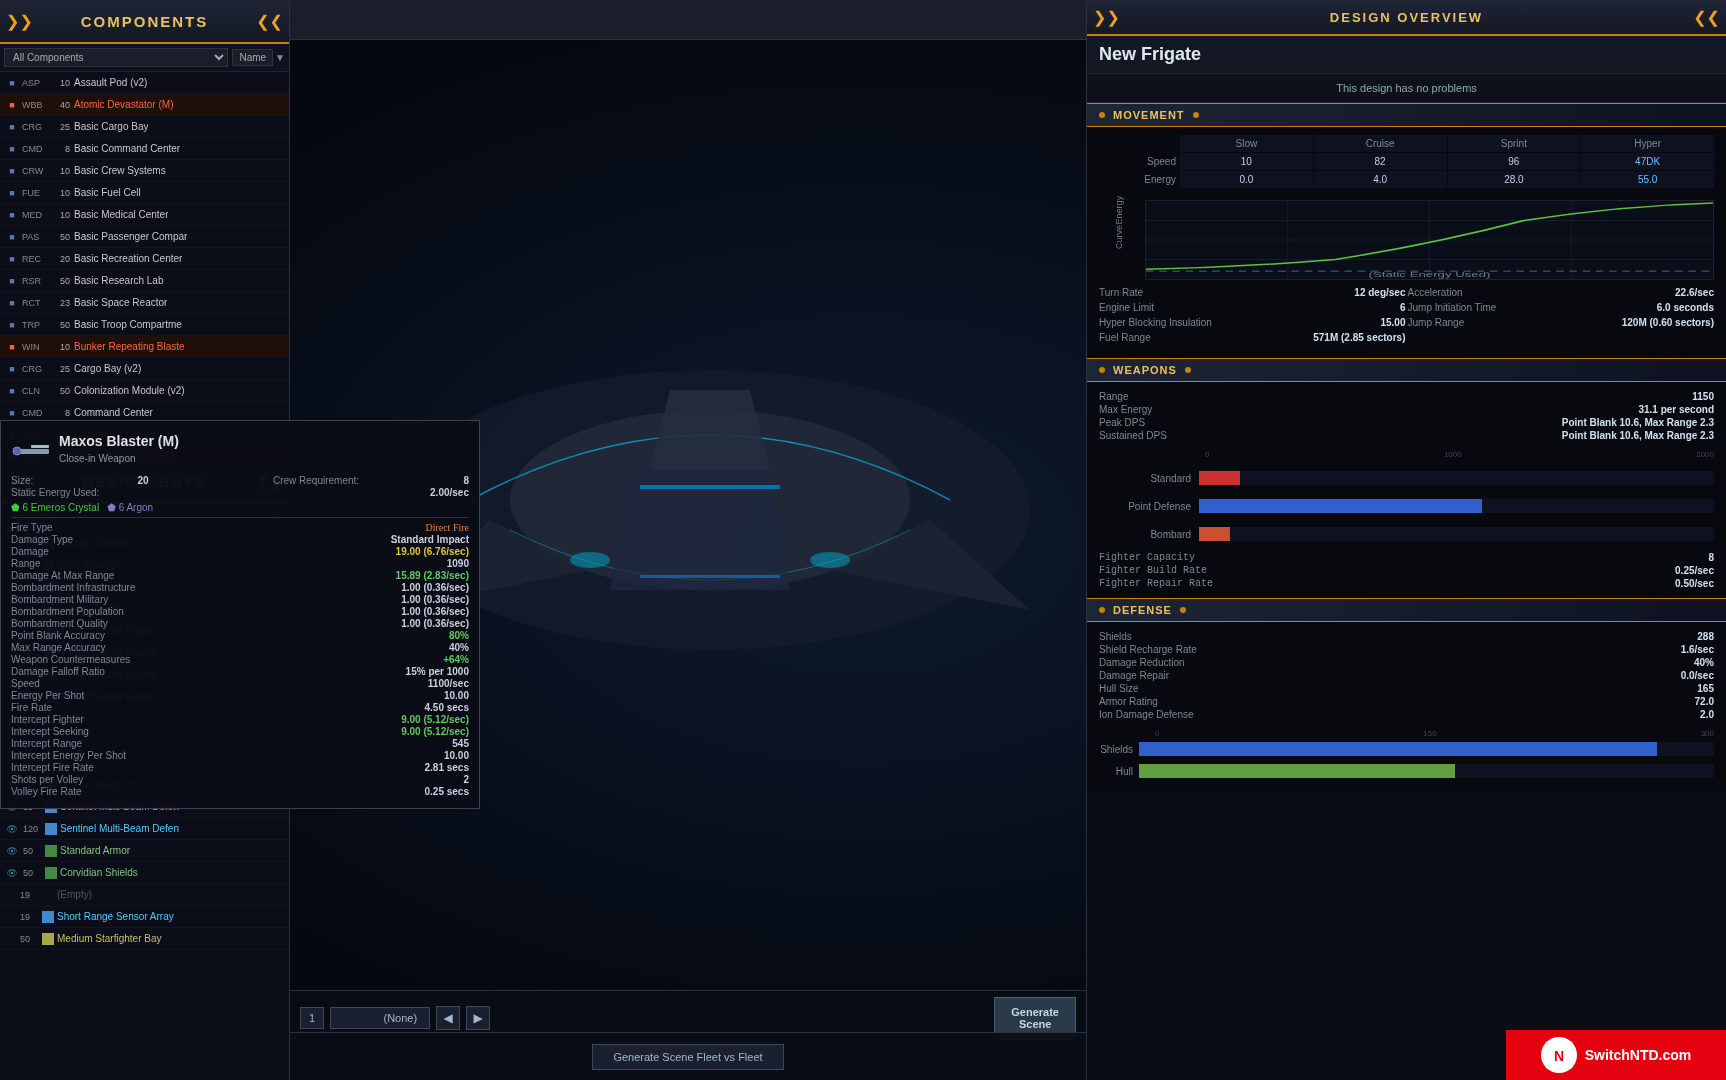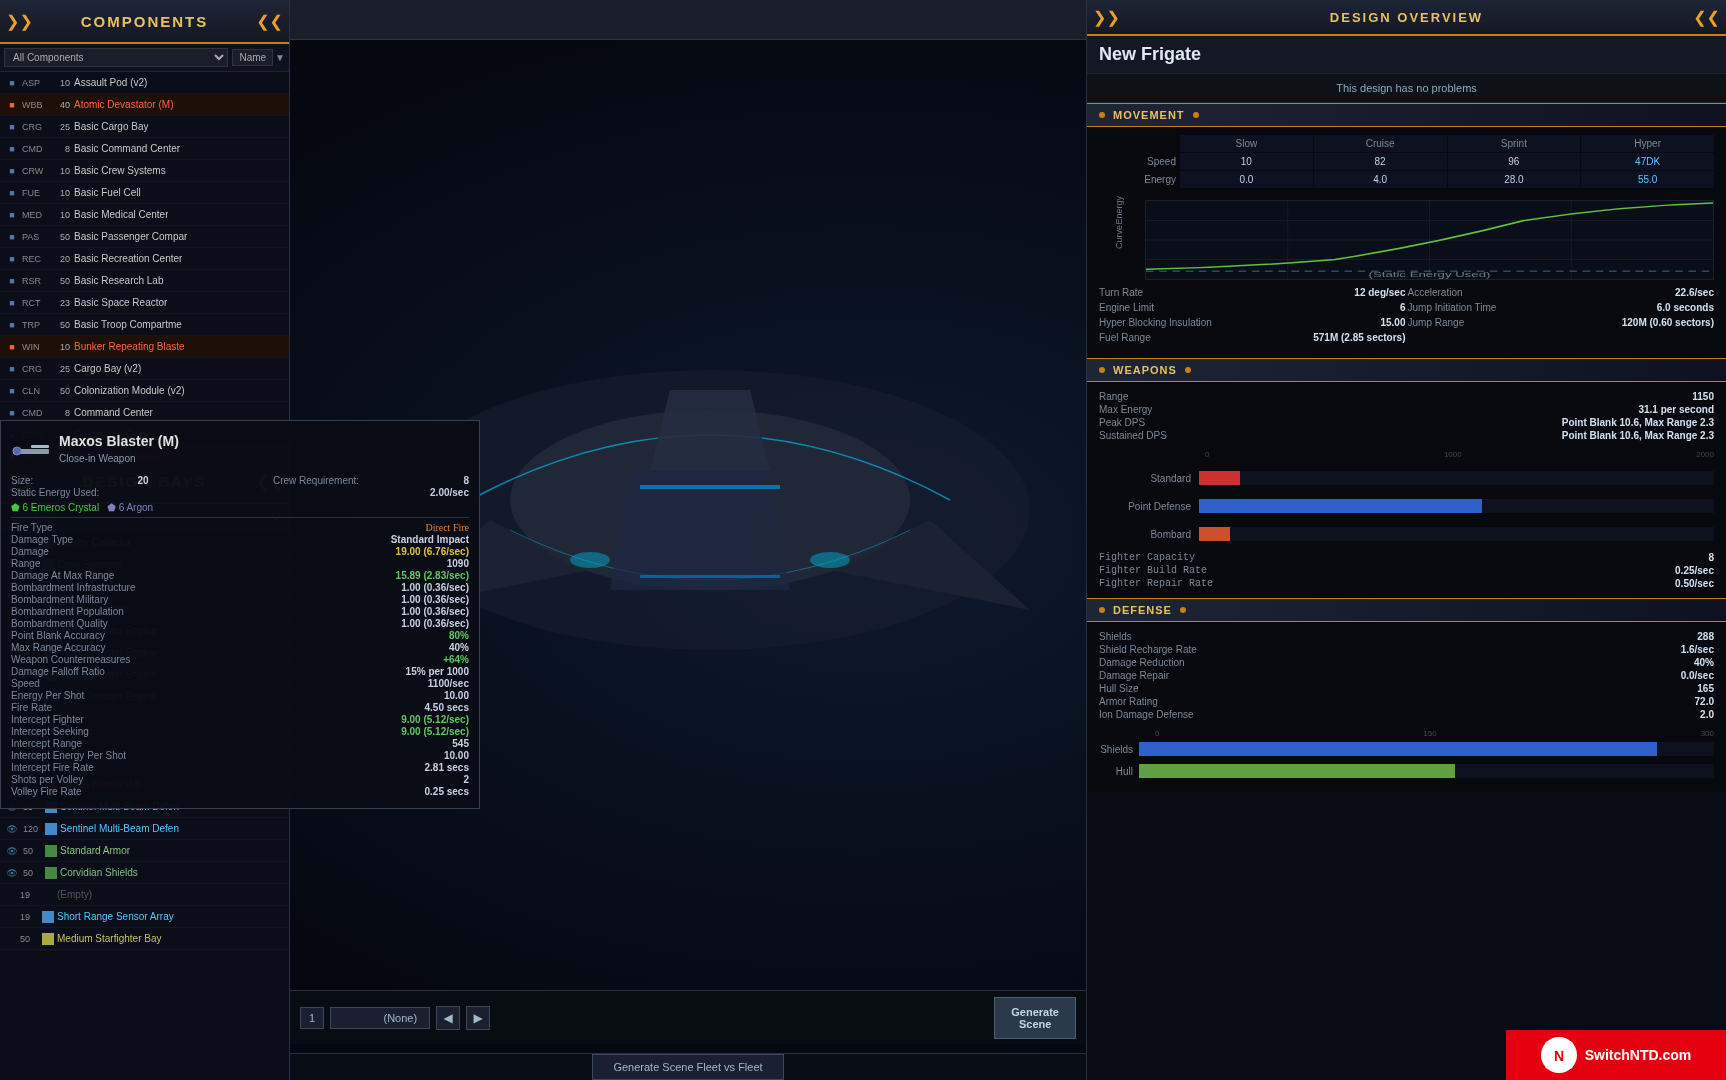--- a/index.html
+++ b/index.html
@@ -524,21 +524,21 @@
       font-size: 14px;
       color: #e4000f;
     }
 
     
     .fleet-bar {
       position: absolute;
       bottom: 0;
       left: 290px;
       right: 640px;
-      height: 27px;
+      height: 48px;
       background: rgba(10,14,22,0.95);
       border-top: 1px solid #2a3040;
       display: flex;
       align-items: center;
       justify-content: center;
       z-index: 15;
     }
     .fleet-btn {
       background: #1a2030;
       border: 1px solid #3a4858;

